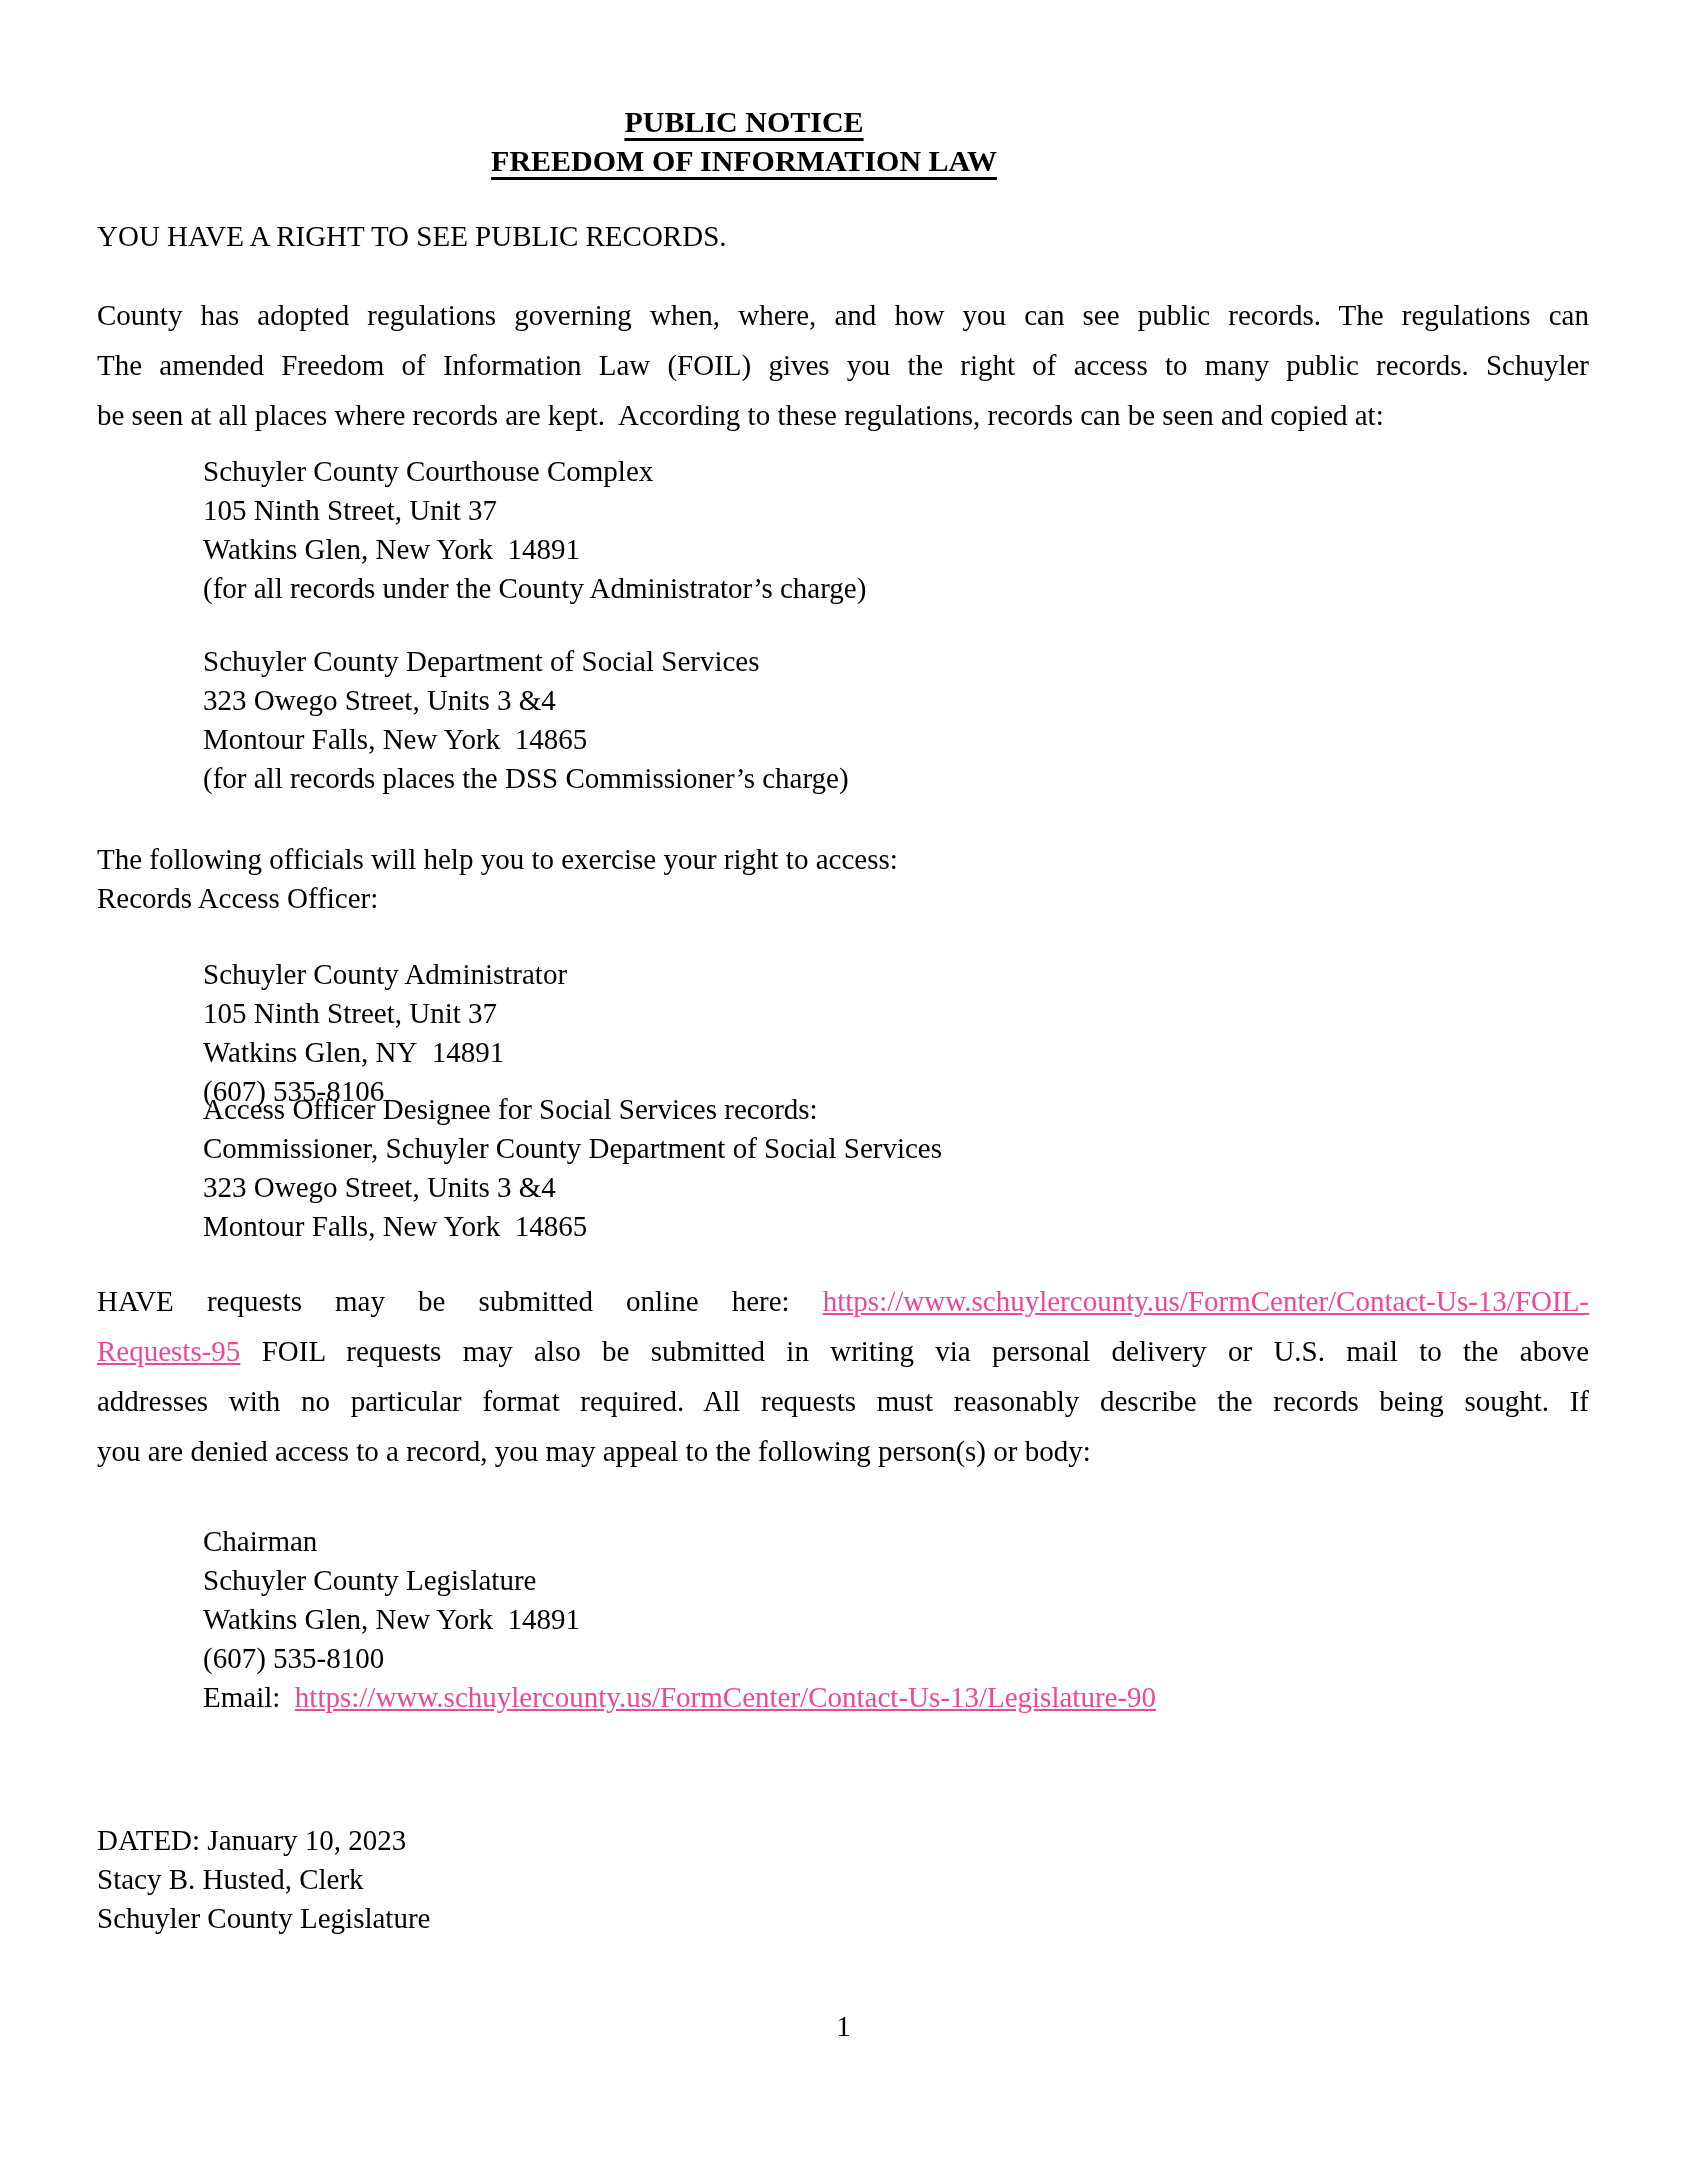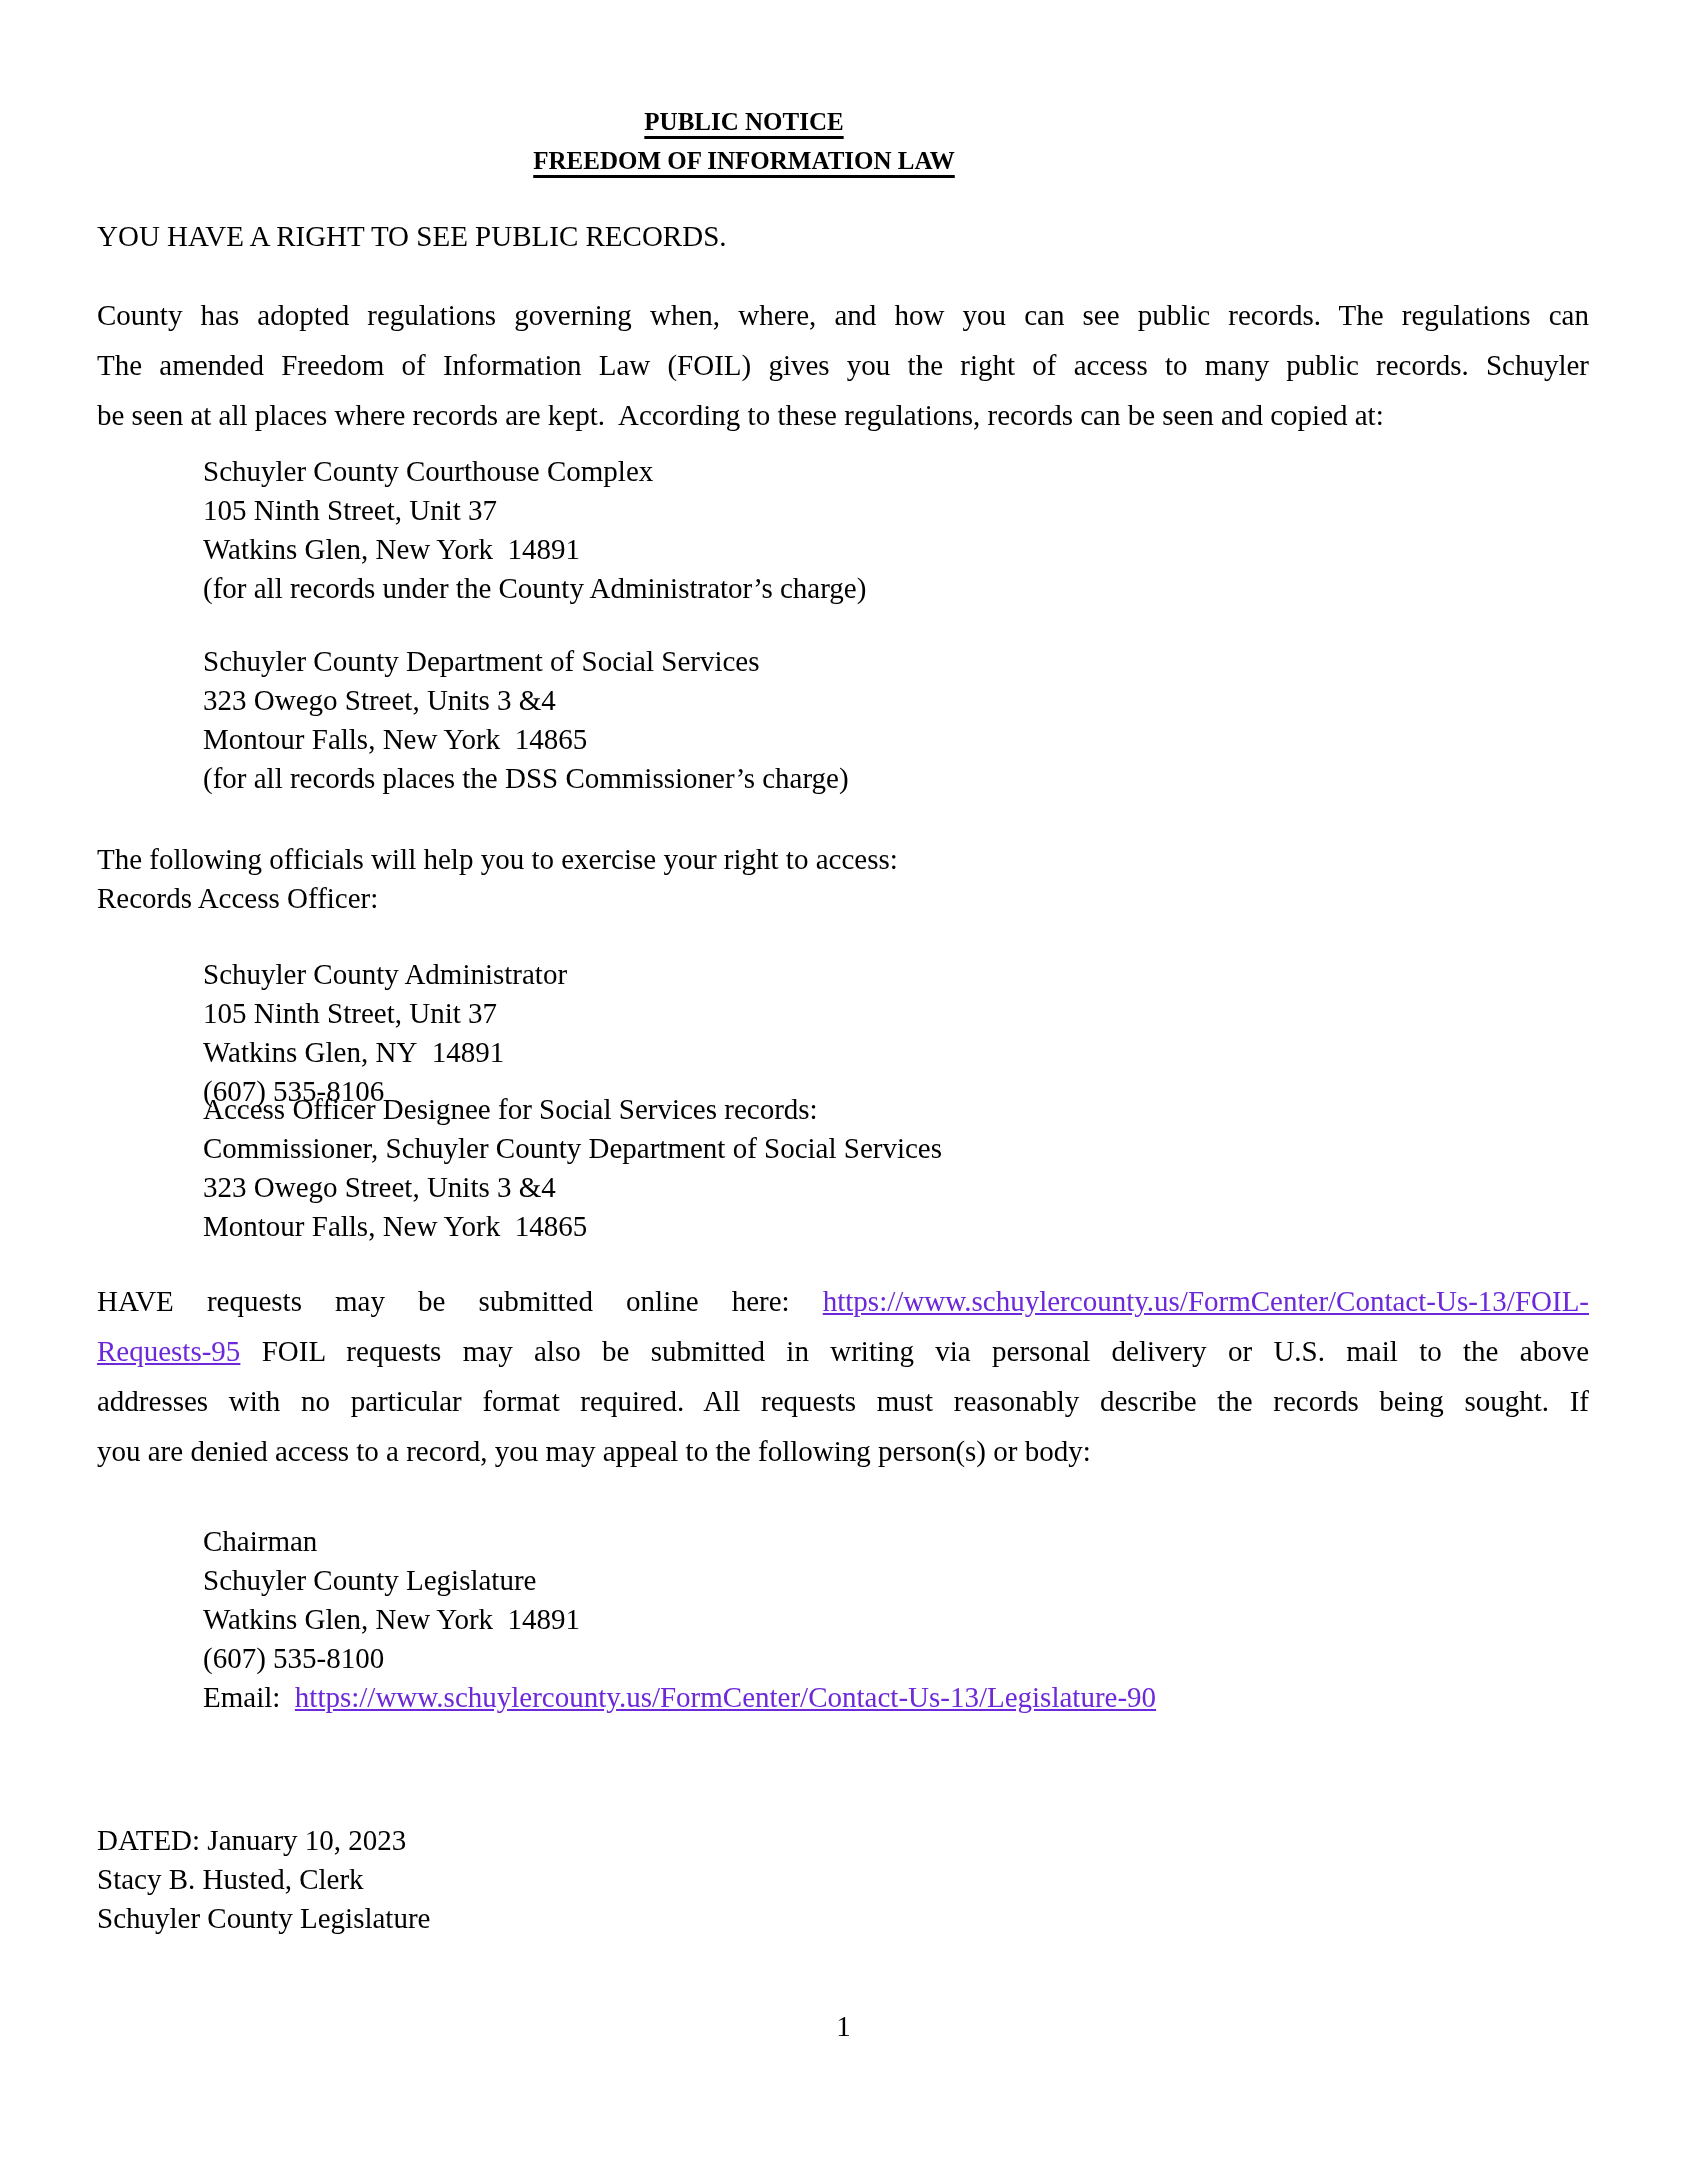--- a/index.html
+++ b/index.html
@@ -30,30 +30,30 @@
     text-align: justify;
     text-align-last: justify;
   }
   .jpara .line.last { text-align-last: left; }
   .title-block {
     position: absolute;
     left: 0;
     width: 1488px;
     text-align: center;
     font-weight: bold;
-    font-size: 25px;
+    font-size: 30px;
   }
   .title-block .tline { line-height: 39px; }
   .title-block .tline > span {
     text-decoration: underline;
     text-decoration-thickness: 2.5px;
     text-underline-offset: 5.9px;
   }
   .doc-link {
-    color: #6d28d9;
+    color: #ec4899;
     text-decoration: underline;
     cursor: pointer;
   }
   .footer-pagenum {
     position: absolute;
     left: 0;
     width: 1687px;
     text-align: center;
     line-height: 39px;
   }

